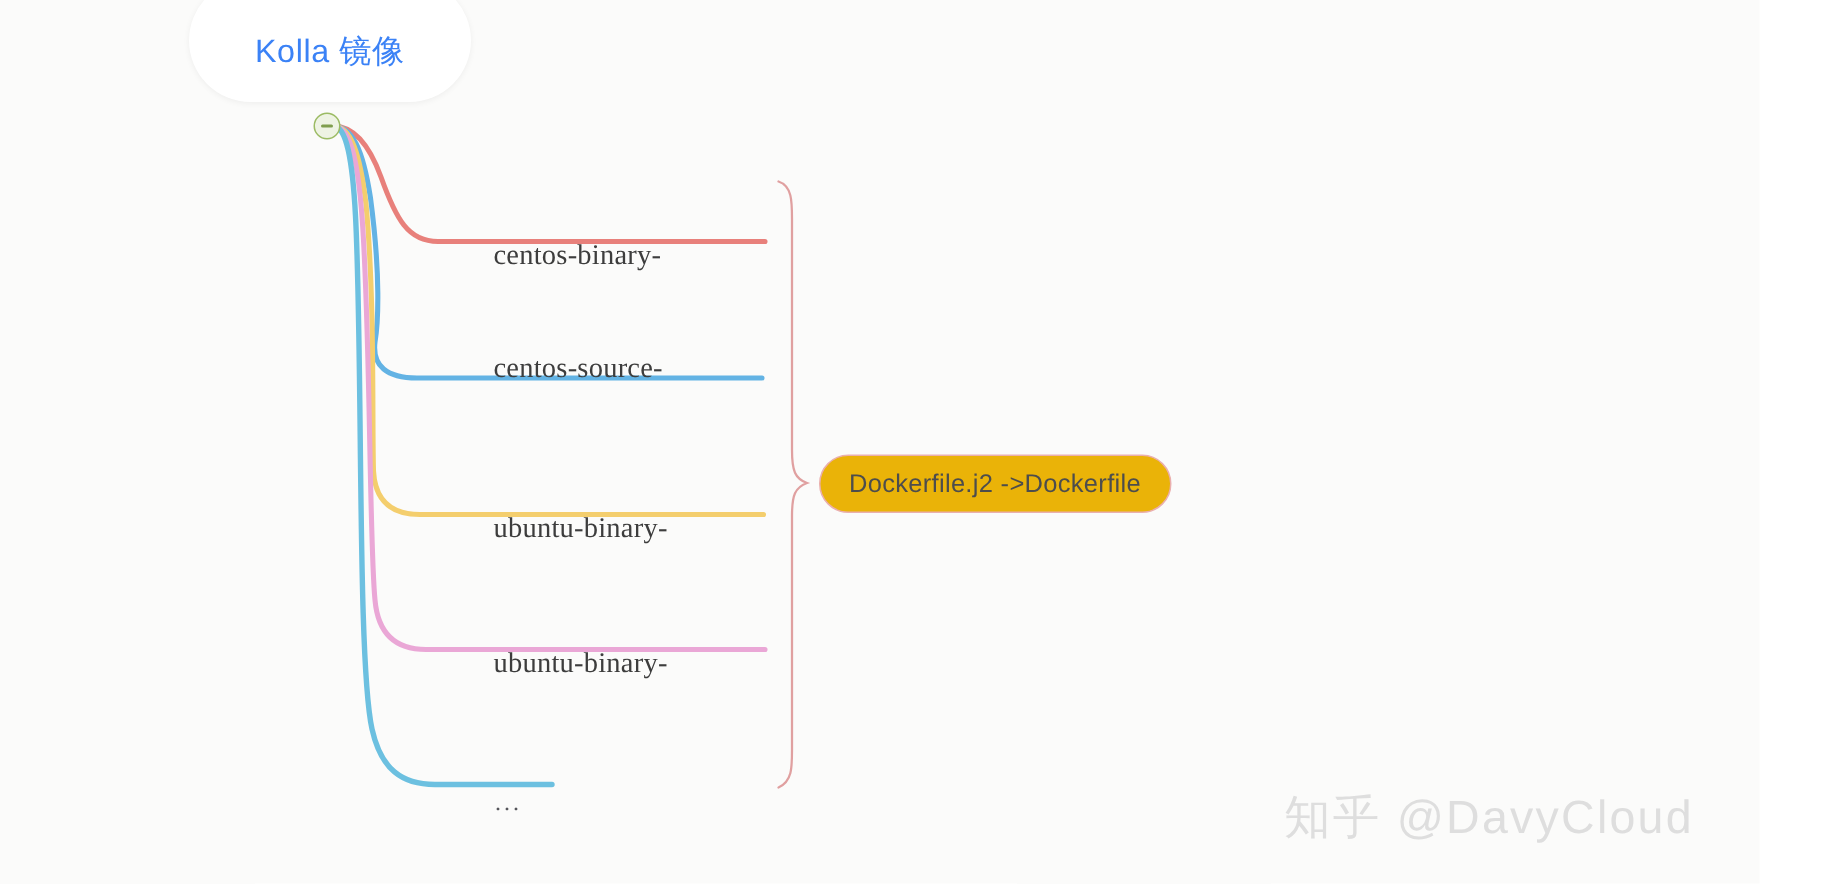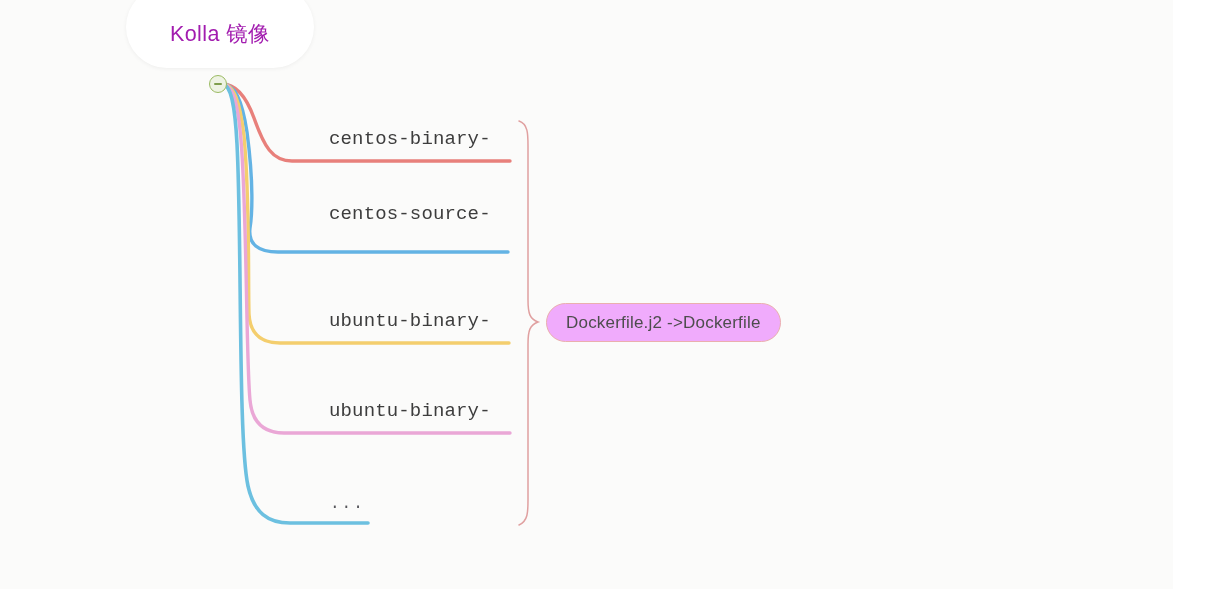--- a/index.html
+++ b/index.html
@@ -45,21 +45,21 @@
     border-radius: 41px;
     box-shadow: 0 1px 4px rgba(0,0,0,0.055);
     display: flex;
     align-items: center;
     justify-content: center;
     box-sizing: border-box;
     padding-top: 12px;
   }
   .root-label {
     font-size: 21.5px;
-    color: #a21caf;
+    color: #3b82f6;
     letter-spacing: 0.4px;
     white-space: nowrap;
     font-family: "Liberation Sans", "DejaVu Sans", sans-serif;
     text-align: center;
   }
   
   .collapse-toggle {
     position: absolute;
     left: 209px;
     top: 75px;
@@ -80,37 +80,38 @@
     background: #7f9e4d;
     border-radius: 1px;
   }
   
   .branch-label {
     position: absolute;
     font-size: 19px;
     color: #3d3d3d;
     white-space: nowrap;
     letter-spacing: 0.15px;
-    font-family: Liberation Mono, monospace;
+    font-family: Liberation Serif, serif;
+    margin-top: 32px;
   }
   .branch-label.ellipsis {
     font-size: 16px;
     letter-spacing: 2px;
     color: #55555a;
   }
   
   .note-pill {
     position: absolute;
     left: 546px;
     top: 303px;
     height: 39px;
     padding: 0 19px;
     border: 1px solid #eaafae;
     border-radius: 20px;
-    background: #f0abfc;
+    background: #eab308;
     display: flex;
     align-items: center;
     box-sizing: border-box;
   }
   .note-pill-text {
     font-size: 17px;
     color: #4d4d4d;
     white-space: nowrap;
     letter-spacing: 0.2px;
     font-family: "Liberation Sans", "DejaVu Sans", sans-serif;
@@ -170,14 +171,15 @@
   <div class="branch-label" style="left:329px; top:310px;">ubuntu-binary-</div>
 
   <div class="branch-label" style="left:329px; top:400px;">ubuntu-binary-</div>
 
   <div class="branch-label ellipsis" style="left:330px; top:495px;">...</div>
 
   <div class="note-pill">
     <span class="note-pill-text">Dockerfile.j2  -&gt;Dockerfile</span>
   </div>
 
+  <div class="watermark">知乎 @DavyCloud</div>
 
 </div>
 
 </body></html>

